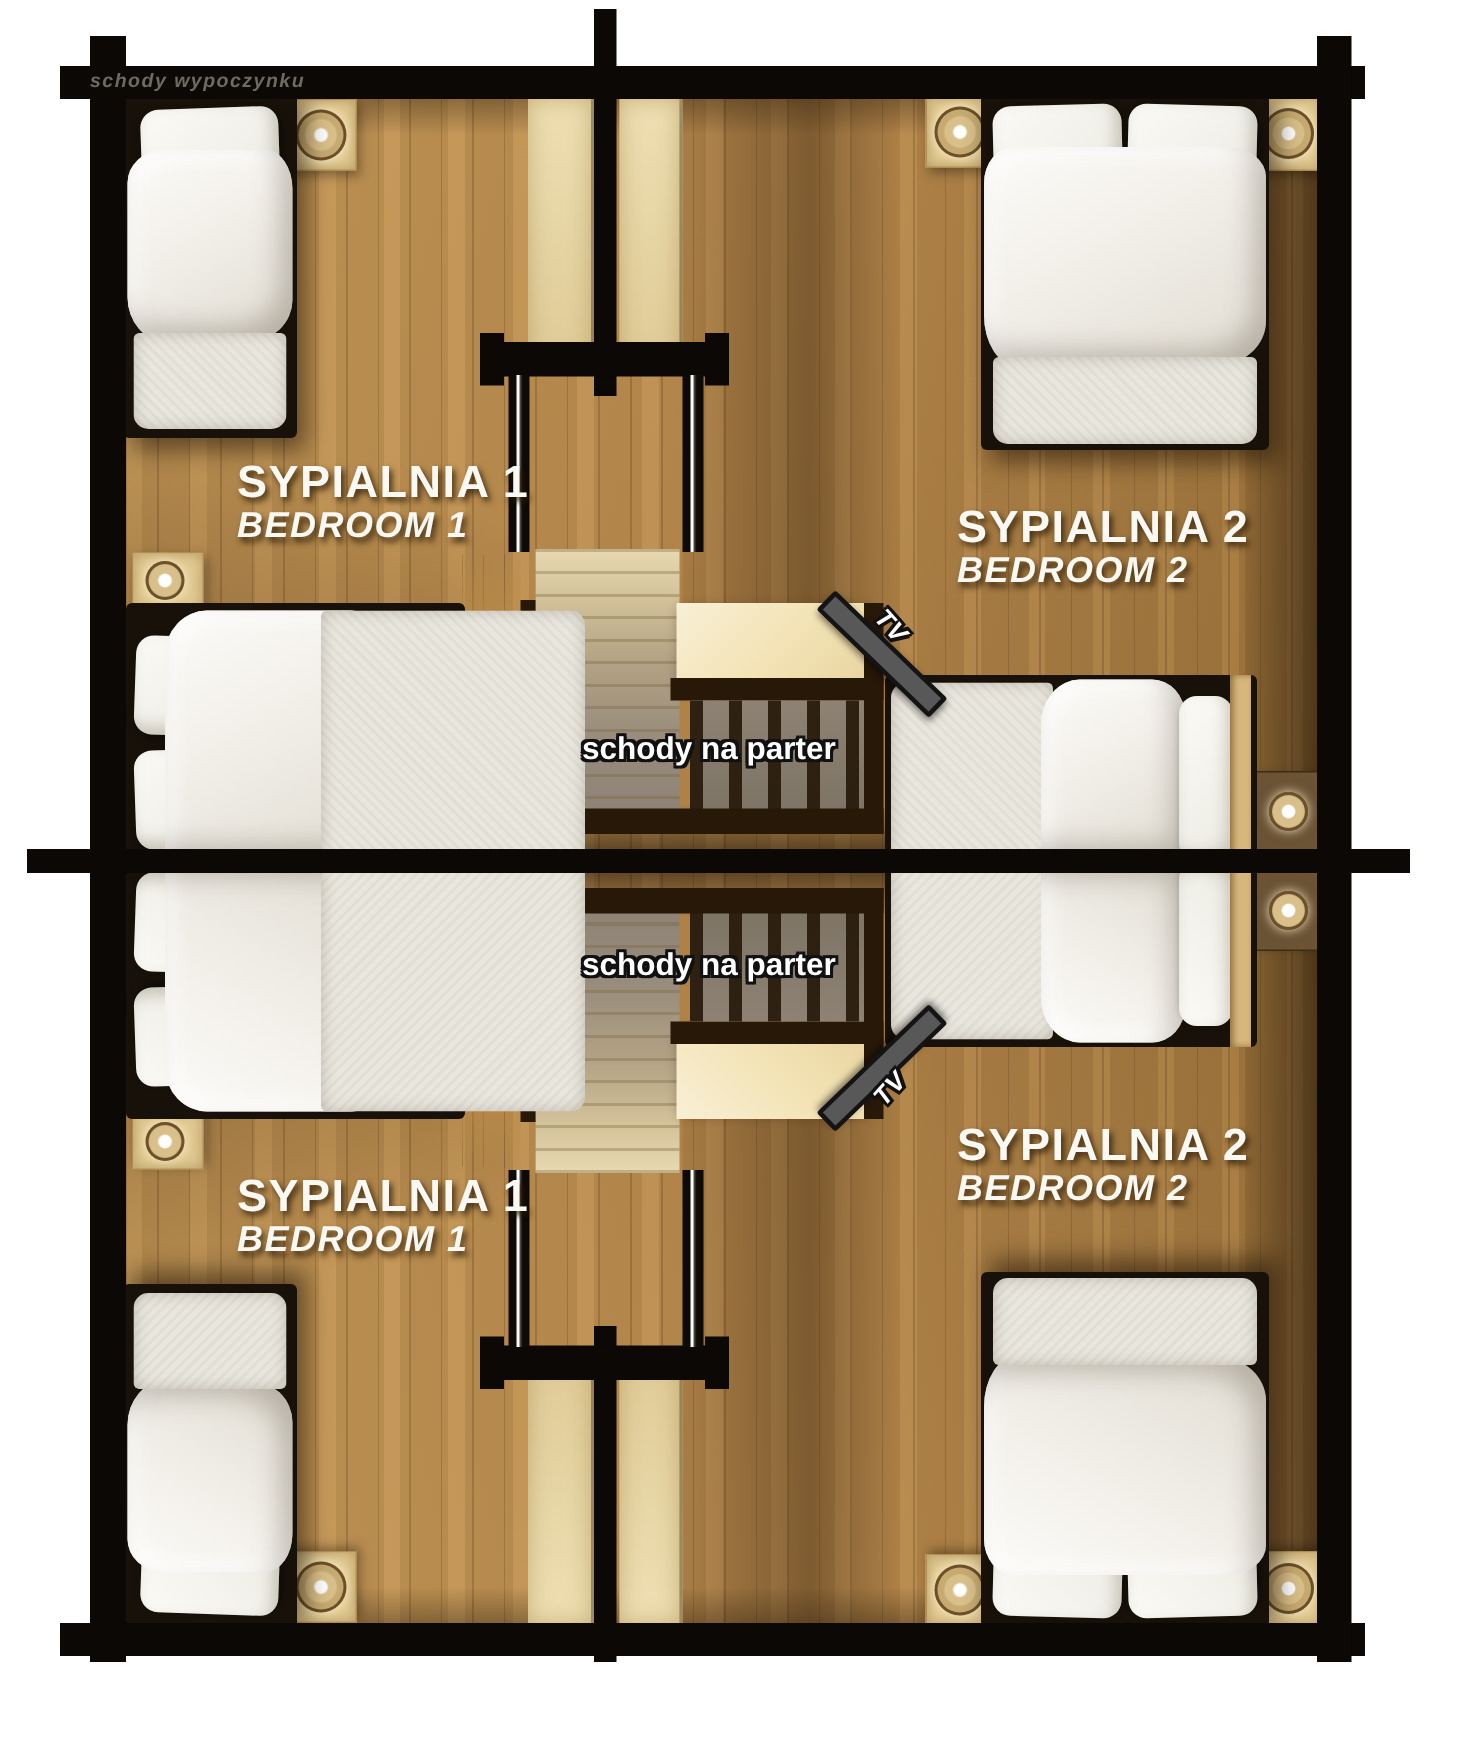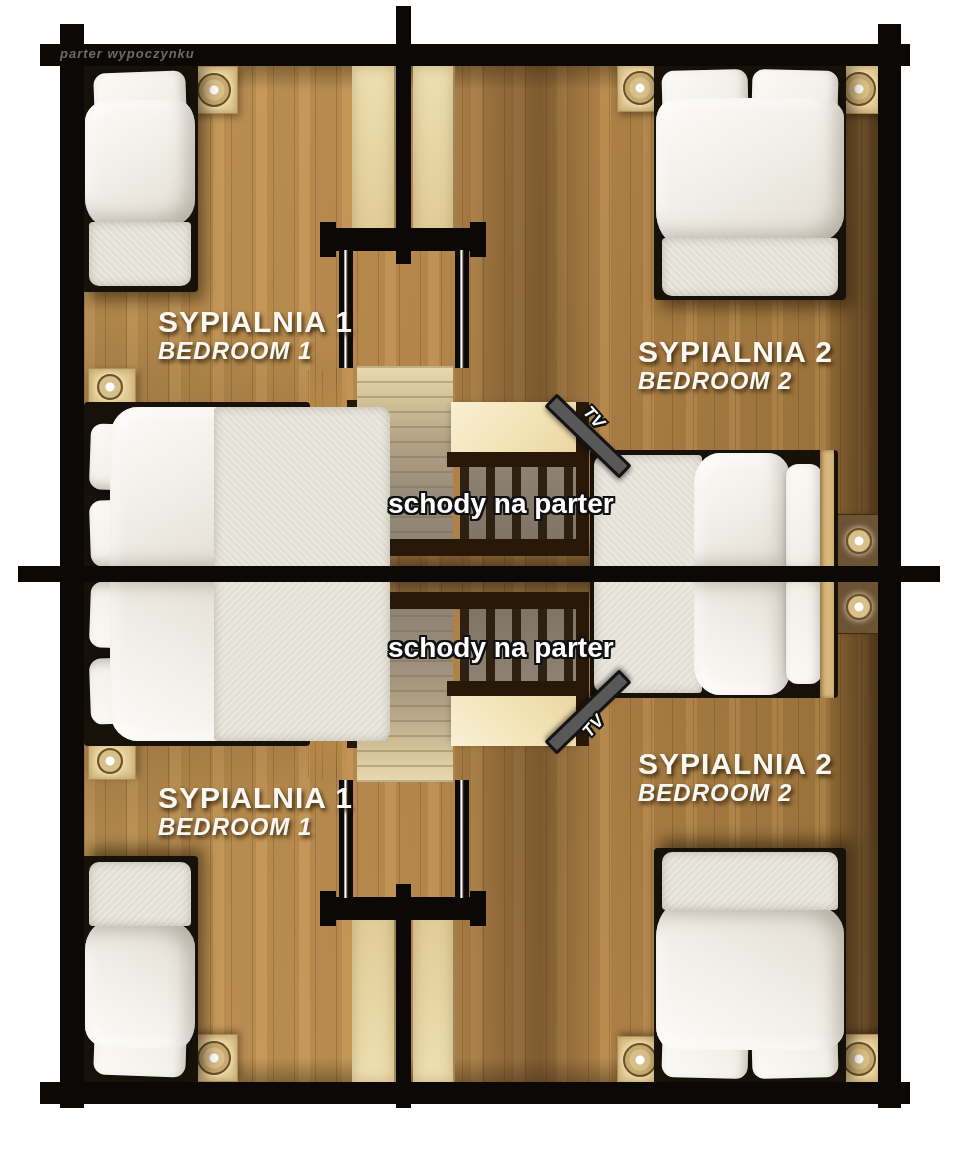--- a/index.html
+++ b/index.html
@@ -48,21 +48,21 @@
   .lamp.small{width:22px;height:22px;}
   .tvbar{background:#585858;border:3px solid #141414;border-radius:2px;
       box-shadow:2px 2px 5px rgba(0,0,0,0.5);}
   
   .roomlabel{line-height:1.05;color:#faf8f2;text-shadow:2px 3px 4px rgba(40,25,5,0.85);}
   .roomlabel .pl{font-size:30px;font-weight:700;letter-spacing:1px;}
   .roomlabel .en{font-size:24px;font-weight:700;font-style:italic;letter-spacing:1px;}
   .outlined{color:#ffffff;font-weight:700;
       text-shadow:-2px -2px 0 #111,2px -2px 0 #111,-2px 2px 0 #111,2px 2px 0 #111,
                   0 -2px 0 #111,0 2px 0 #111,-2px 0 0 #111,2px 0 0 #111;}
-  .stairslabel{font-size:28px;}
+  .stairslabel{font-size:21px;}
   .tvlabel{font-size:17px;font-style:italic;letter-spacing:1px;}
   .watermark{font-size:13px;font-style:italic;font-weight:700;letter-spacing:1px;
       color:rgba(175,170,162,0.60);}
 </style>
 </head>
 <body>
 
 <div id="stage">
 
   <div class="half" id="half-top">
@@ -220,21 +220,21 @@
     </div>
 
     <div class="abs tvbar" style="left:536px;top:427px;width:98px;height:12px;transform:rotate(44deg);"></div>
 
     <div class="abs wall" style="left:40px;top:44px;width:870px;height:22px;"></div>
     <div class="abs wall" style="left:60px;top:24px;width:24px;height:550px;"></div>
     <div class="abs wall" style="left:878px;top:24px;width:23px;height:550px;"></div>
     <div class="abs wall" style="left:18px;top:566px;width:922px;height:8px;"></div>
   </div>
 
-  <div class="abs watermark" style="left:60px;top:46px;width:260px;height:16px;overflow:hidden;">parter wypoczynku</div>
+  <div class="abs watermark" style="left:60px;top:46px;width:260px;height:16px;overflow:hidden;">schody wypoczynku</div>
 
   <div class="abs roomlabel" style="left:158px;top:306px;">
     <div class="pl">SYPIALNIA 1</div>
     <div class="en">BEDROOM 1</div>
   </div>
   <div class="abs roomlabel" style="left:638px;top:336px;">
     <div class="pl">SYPIALNIA 2</div>
     <div class="en">BEDROOM 2</div>
   </div>
   <div class="abs outlined stairslabel" style="left:388px;top:488px;">schody na parter</div>

